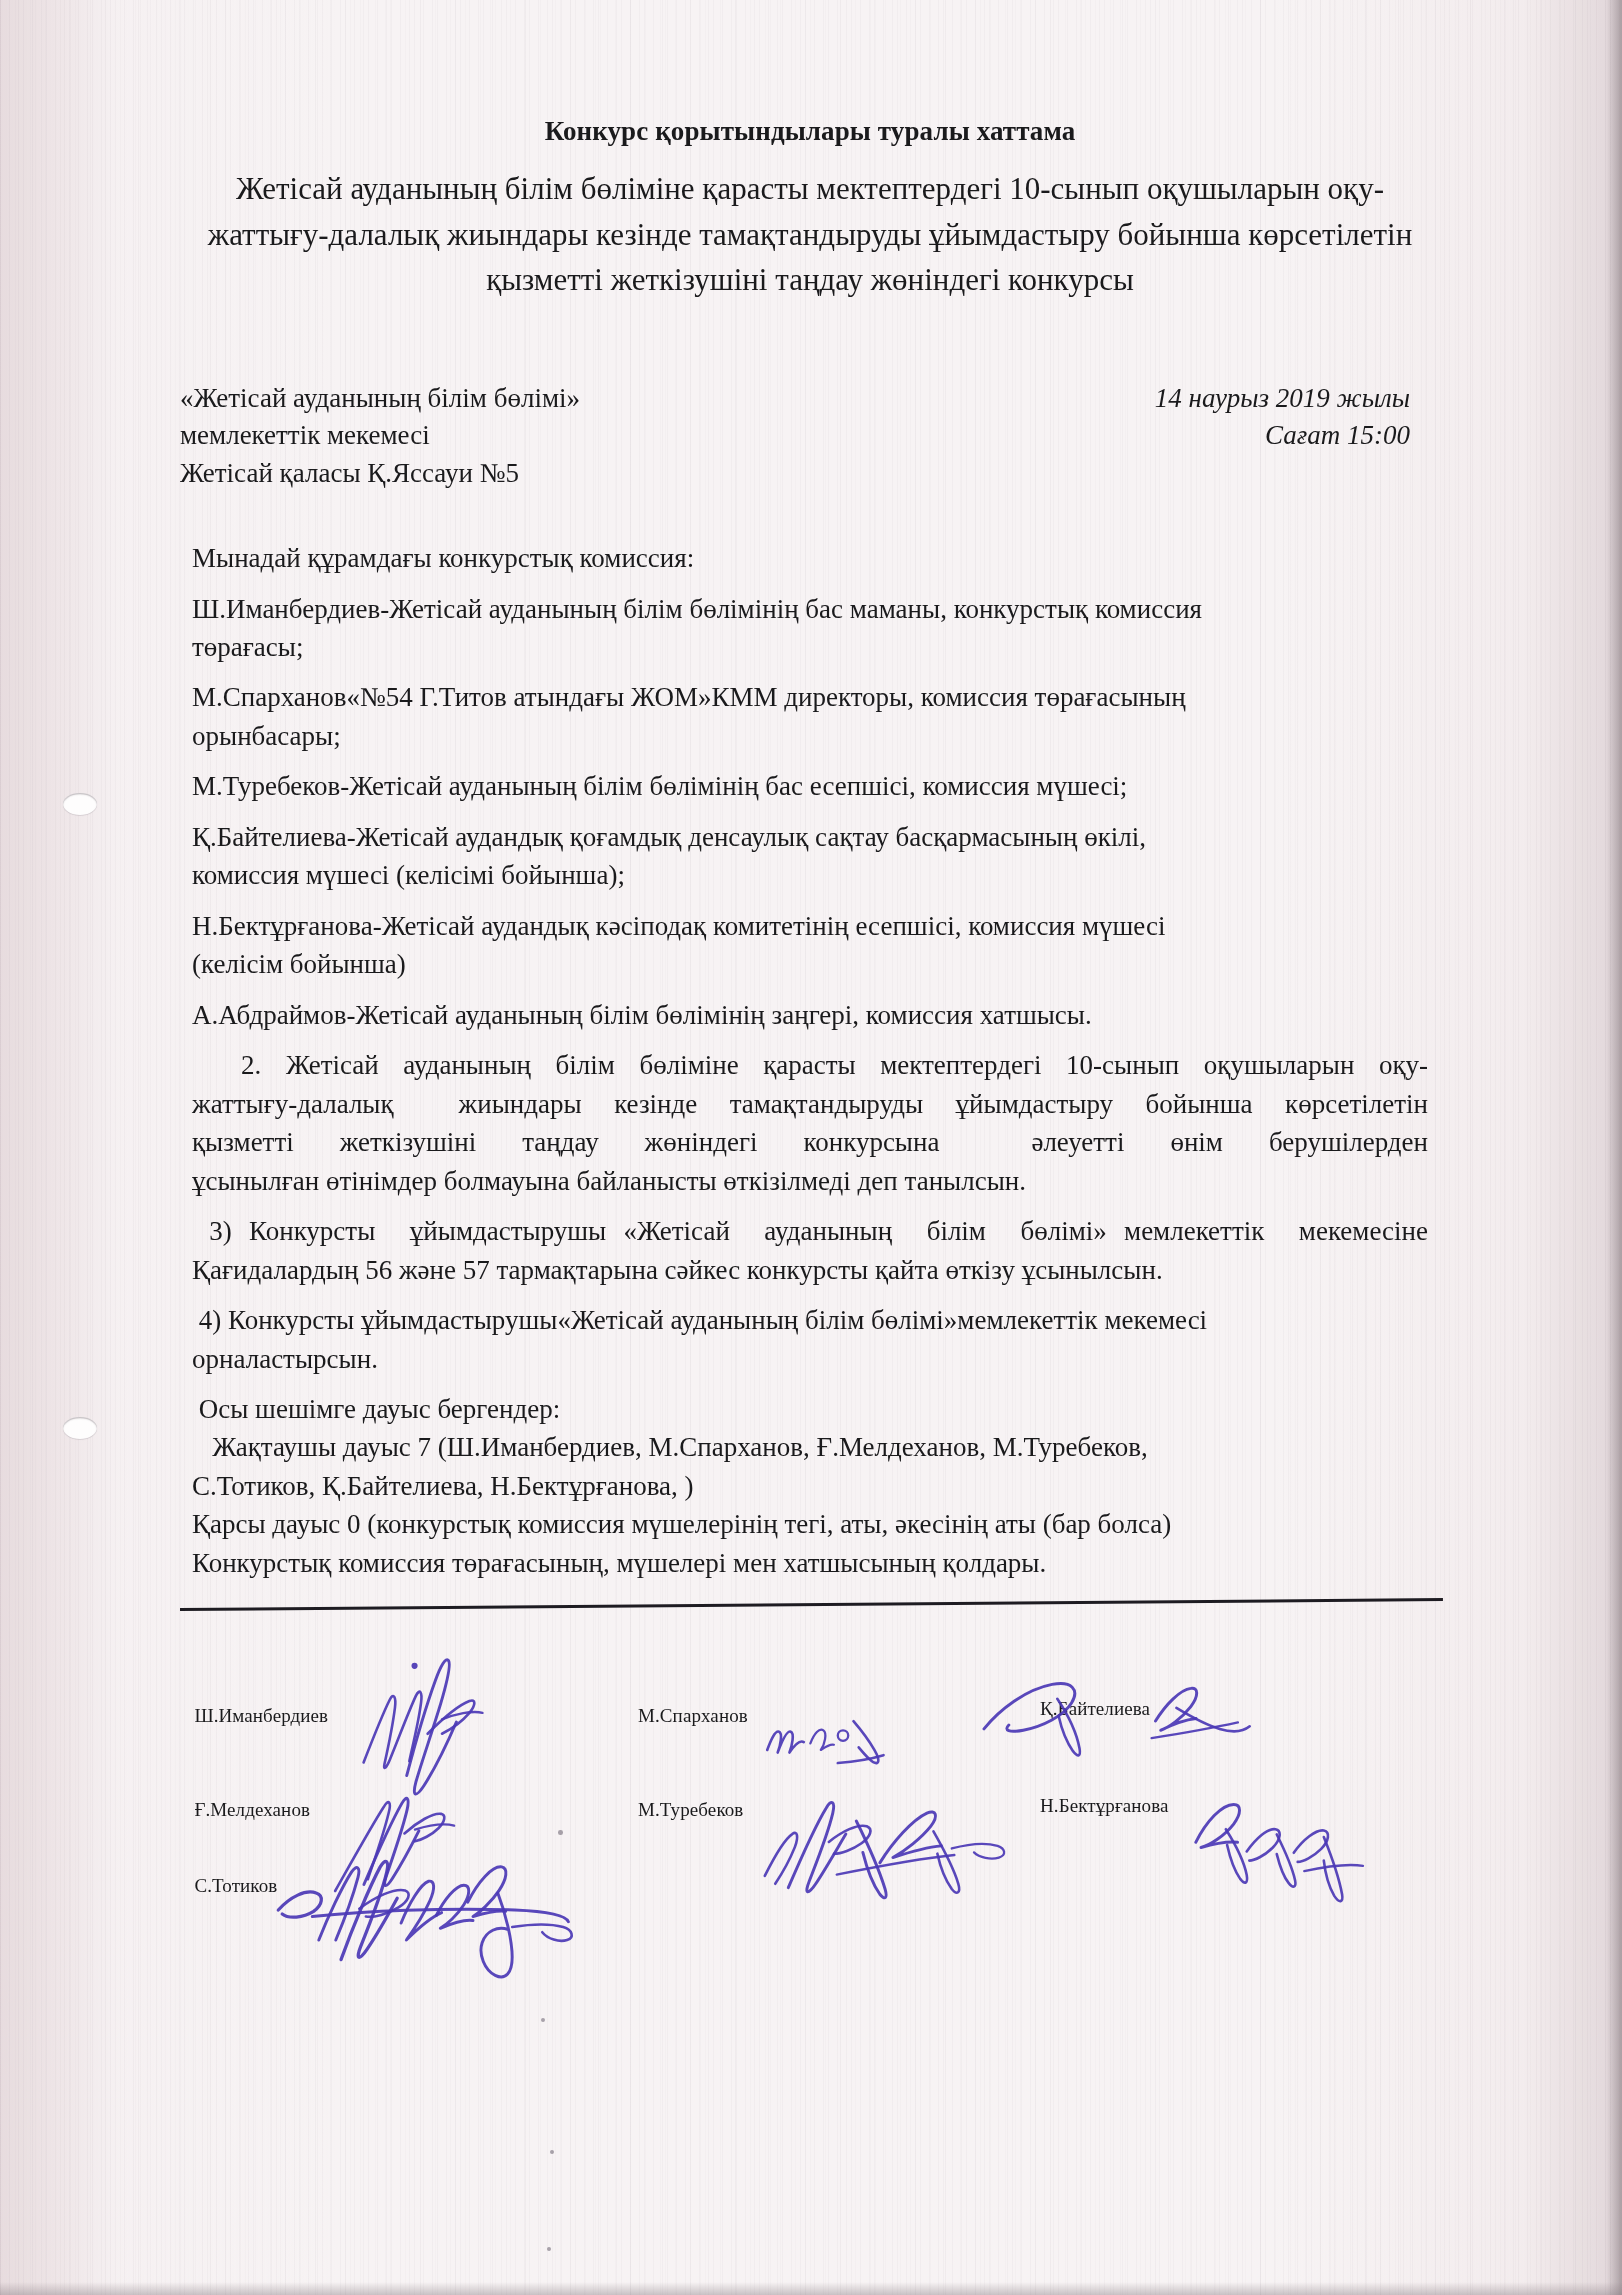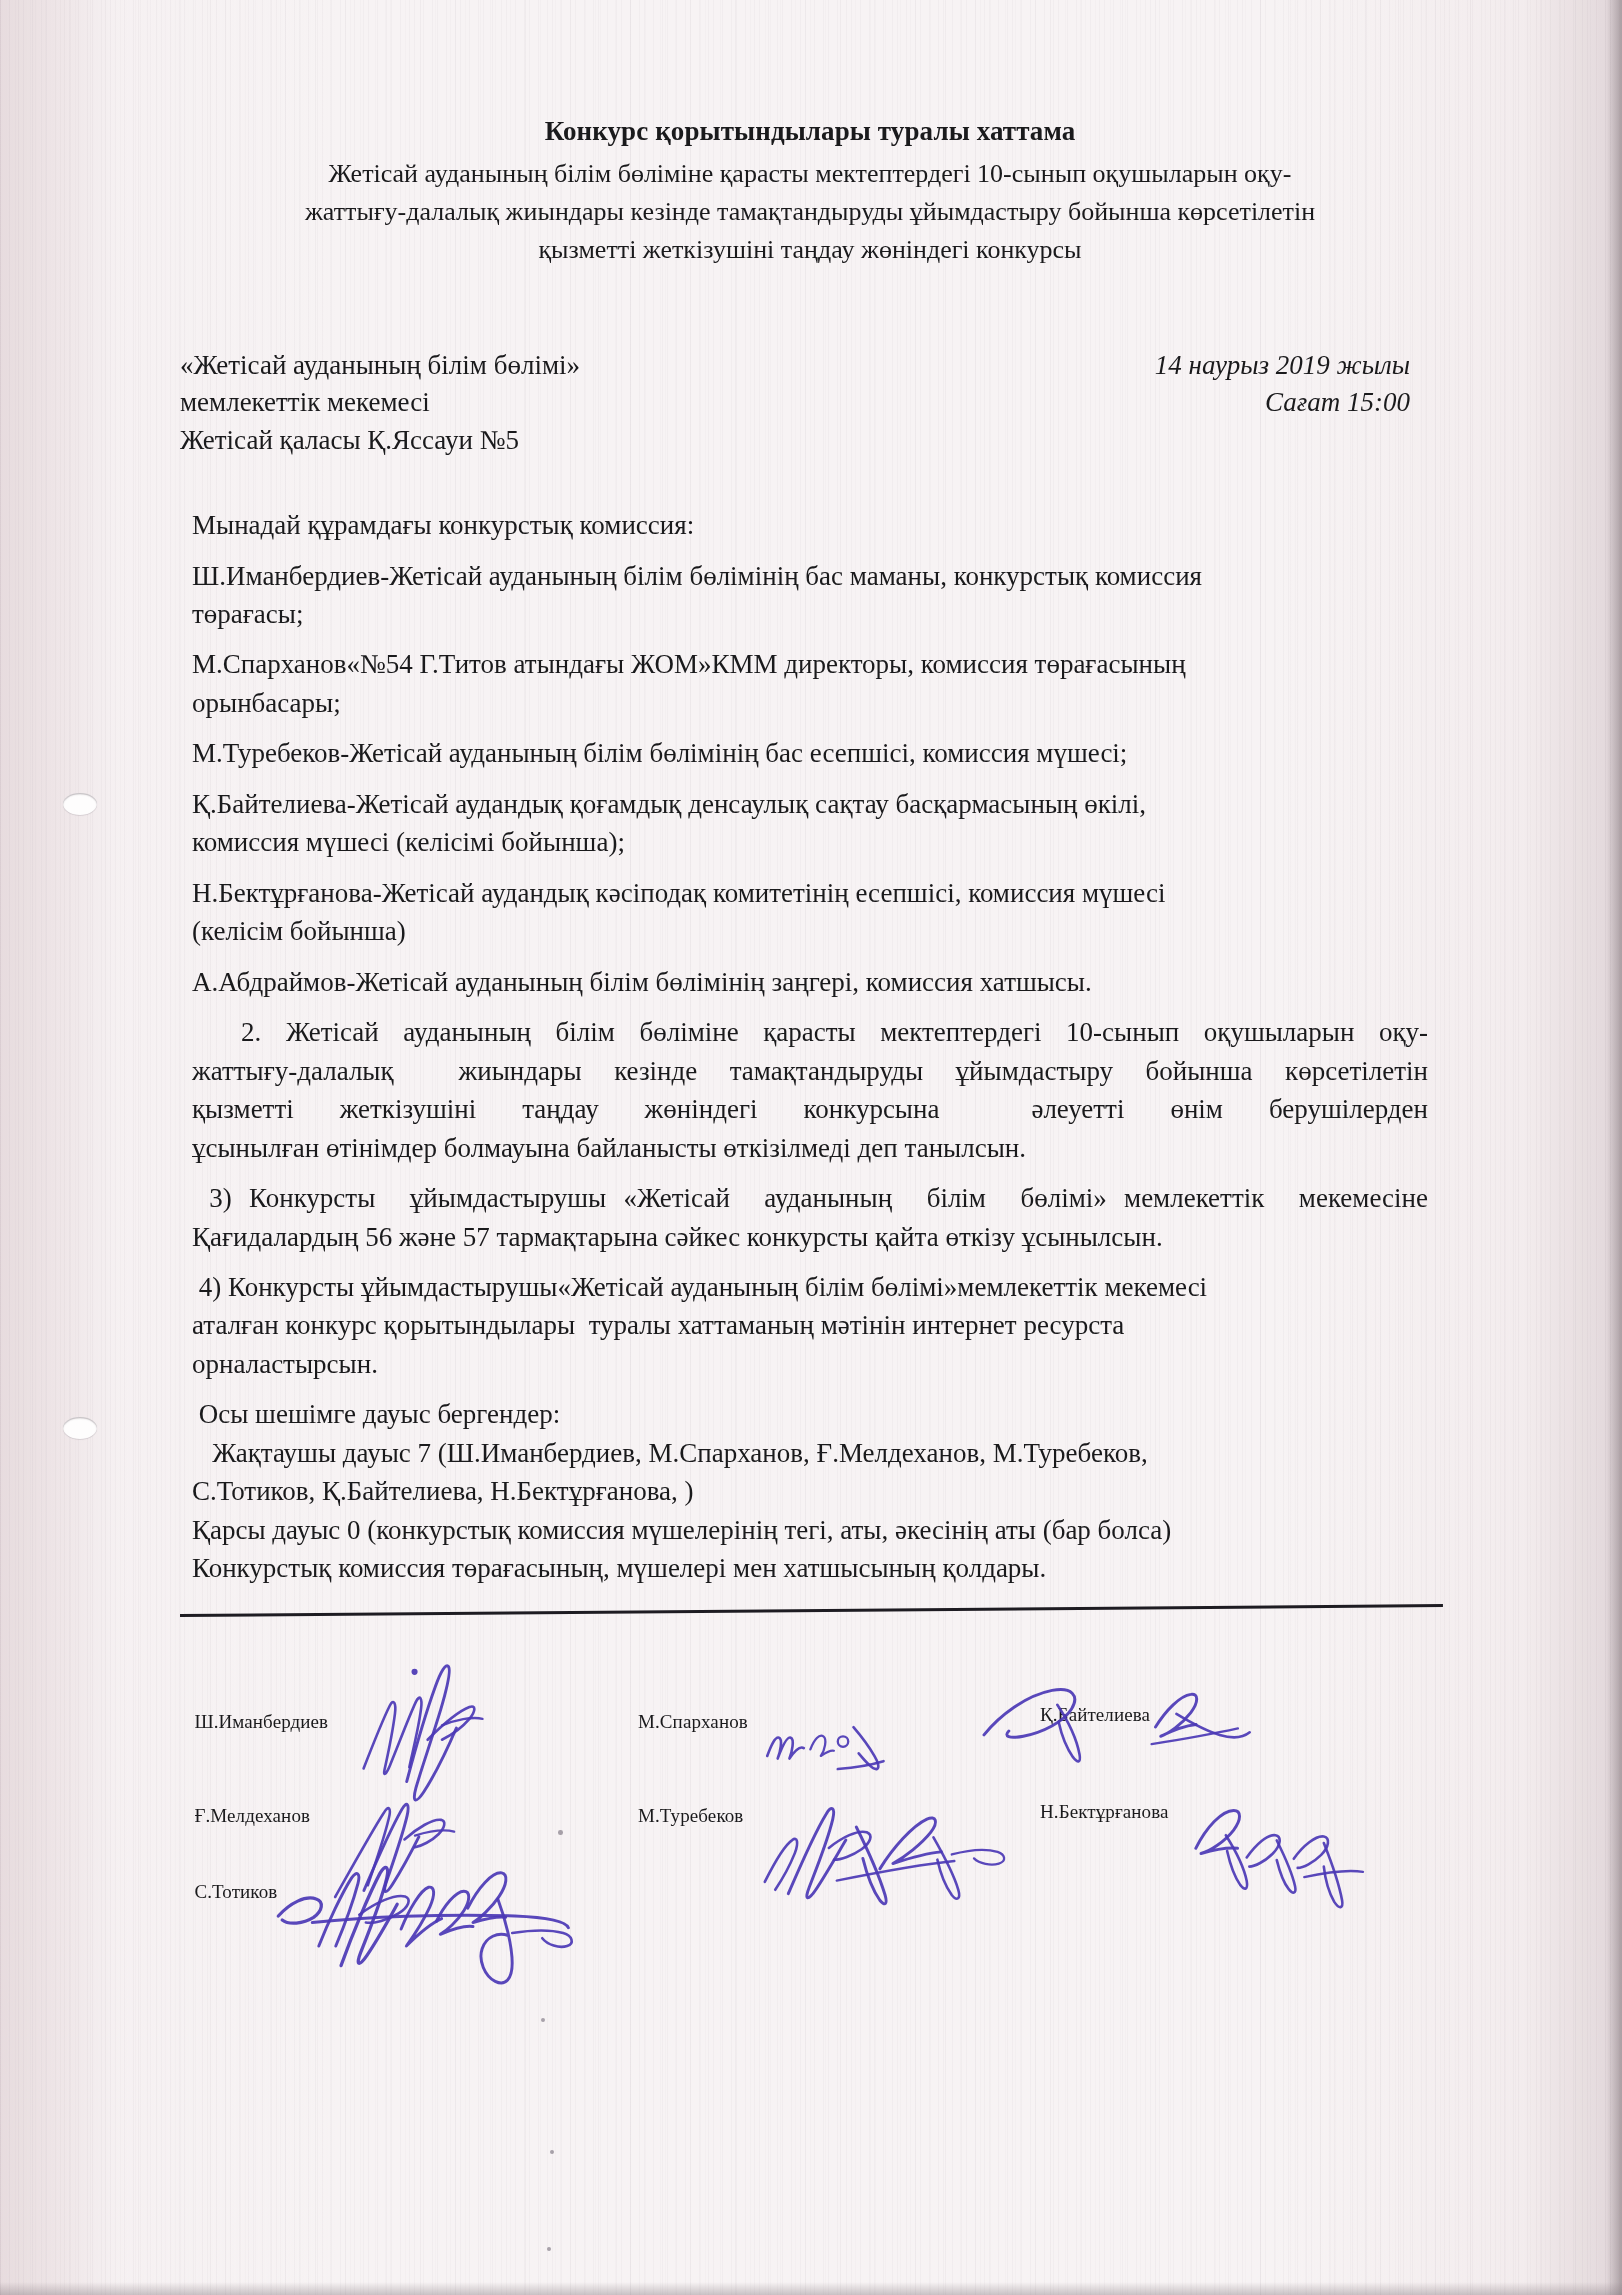--- a/index.html
+++ b/index.html
@@ -91,23 +91,23 @@
   .doc-title {
     text-align: center;
     font-weight: bold;
     font-size: 27px;
     letter-spacing: 0.1px;
     margin-top: 116px;
   }
 
   .subtitle {
     text-align: center;
-    font-size: 26px;
+    font-size: 31px;
     line-height: 1.47;
-    margin-top: 8px;
+    margin-top: 19px;
     padding: 0 9.2px;
   }
   .subtitle .ln { display: block; }
 
   .meta {
     margin-top: 77px;
     display: flex;
     justify-content: space-between;
     align-items: flex-start;
     font-size: 27px;
@@ -271,21 +271,20 @@
         <span class="ln">ұсынылған өтінімдер болмауына байланысты өткізілмеді деп танылсын.</span>
       </div>
 
       <div class="para just">
         <span class="ln"> 3) Конкурсты  ұйымдастырушы «Жетісай  ауданының  білім  бөлімі» мемлекеттік  мекемесіне</span>
         <span class="ln">Қағидалардың 56 және 57 тармақтарына сәйкес конкурсты қайта өткізу ұсынылсын.</span>
       </div>
 
       <div class="para">
         <span class="ln"> 4) Конкурсты ұйымдастырушы«Жетісай ауданының білім бөлімі»мемлекеттік мекемесі</span>
-        <span class="ln">аталған конкурс қорытындылары  туралы хаттаманың мәтінін интернет ресурста</span>
         <span class="ln">орналастырсын.</span>
       </div>
 
       <div class="para">
         <span class="ln"> Осы шешімге дауыс бергендер:</span>
         <span class="ln">   Жақтаушы дауыс 7 (Ш.Иманбердиев, М.Спарханов, Ғ.Мелдеханов, М.Туребеков,</span>
         <span class="ln">С.Тотиков, Қ.Байтелиева, Н.Бектұрғанова, )</span>
         <span class="ln">Қарсы дауыс 0 (конкурстық комиссия мүшелерінің тегі, аты, әкесінің аты (бар болса)</span>
         <span class="ln">Конкурстық комиссия төрағасының, мүшелері мен хатшысының қолдары.</span>
       </div>

